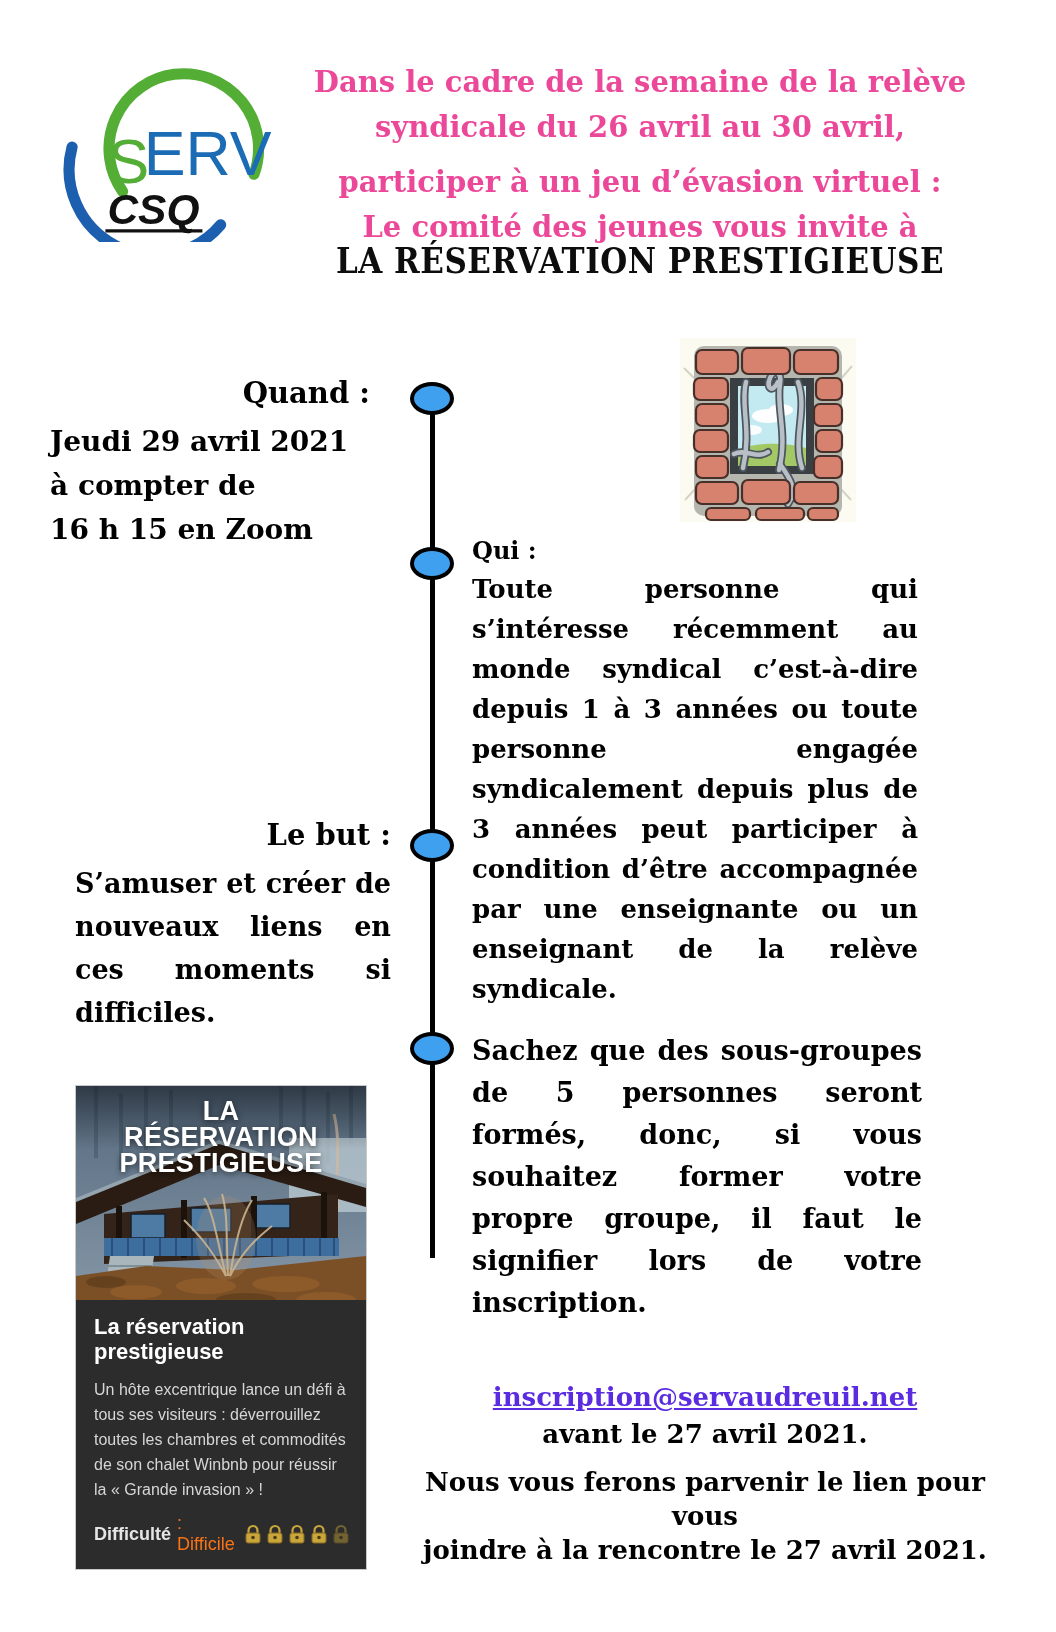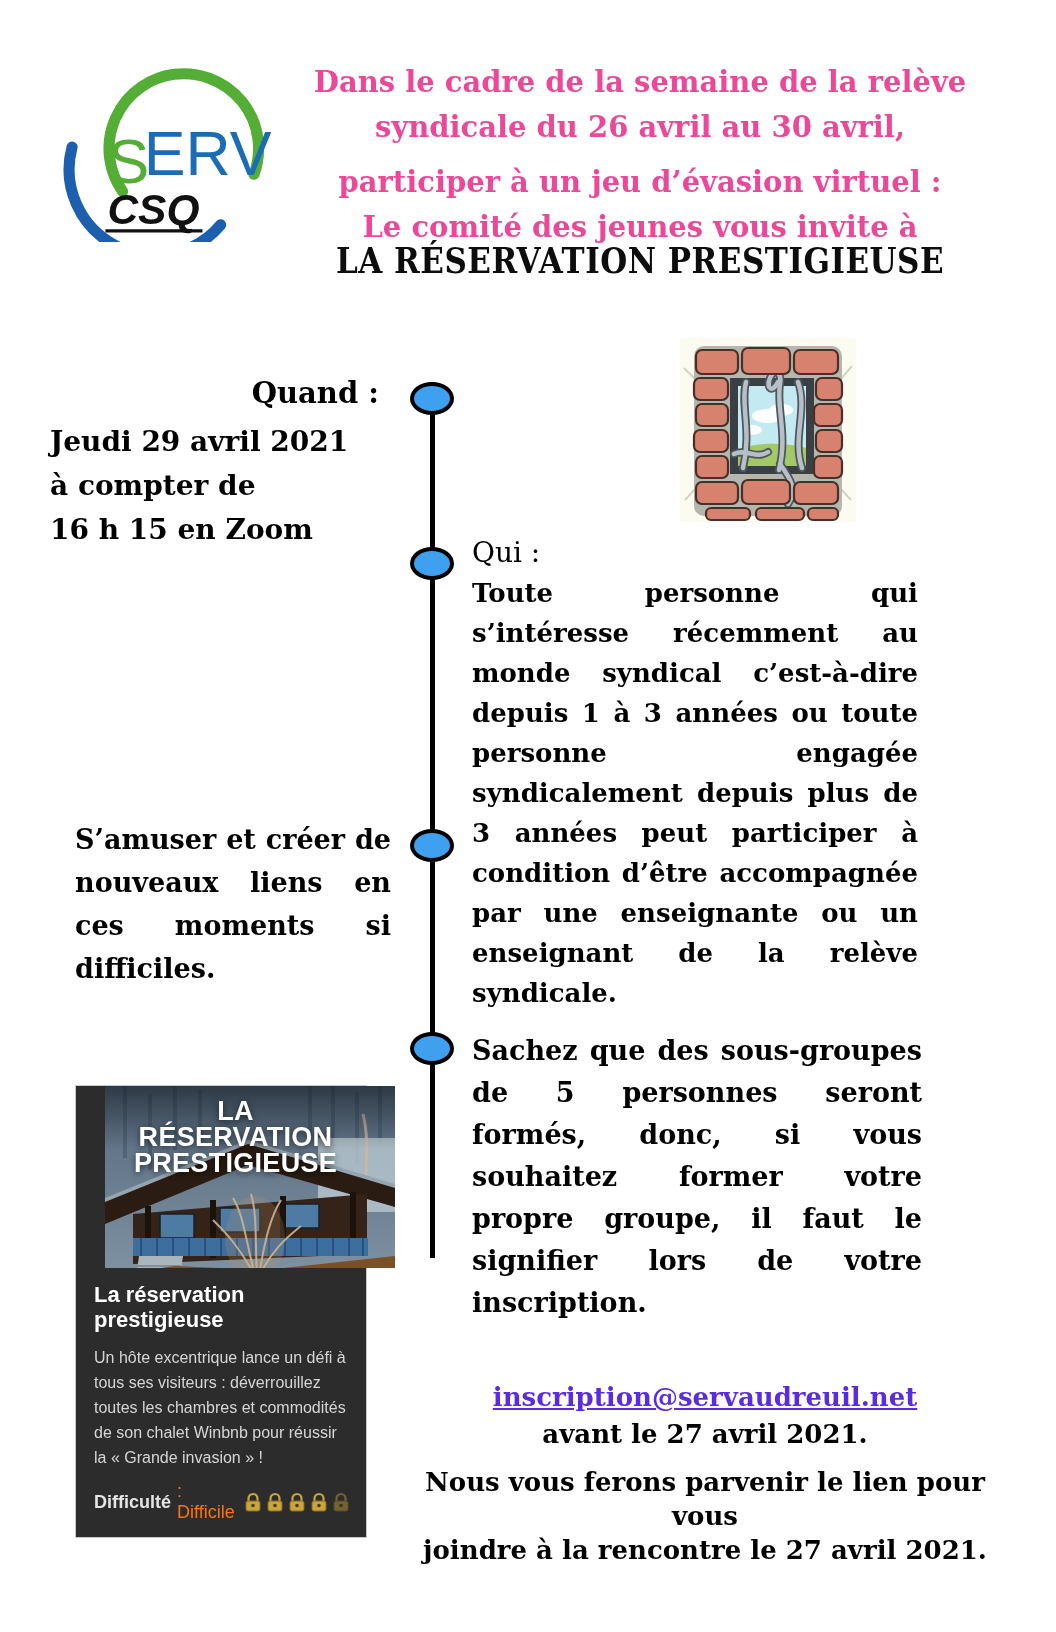--- a/index.html
+++ b/index.html
@@ -15,44 +15,44 @@
   .main-title{left:260px;top:243px;width:760px;text-align:center;font-size:31px;
               font-weight:bold;color:#0d0d0d;transform:scaleY(1.12);letter-spacing:.5px;}
 
   
   .timeline-line{left:430px;top:398px;width:5px;height:860px;background:#000;}
   .t-dot{position:absolute;left:410px;width:36px;height:25px;border:4px solid #000;
          border-radius:50%;background:#3fa0ef;}
   .dot1{top:382px;} .dot2{top:547px;} .dot3{top:829px;} .dot4{top:1032px;}
 
   
-  .quand-label{left:64px;top:376px;width:315px;text-align:right;font-size:29px;font-weight:bold;}
+  .quand-label{left:55px;top:376px;width:315px;text-align:right;font-size:29px;font-weight:bold;}
   .quand-lines{left:50px;top:420px;width:330px;font-size:28px;font-weight:bold;line-height:44px;}
   .qui-block{left:472px;top:536px;width:446px;}
-  .qui-label{font-size:28px;font-weight:normal;margin-bottom:4px;}
+  .qui-label{font-size:24px;font-weight:bold;margin-bottom:4px;}
   .qui-text{font-size:26px;font-weight:bold;line-height:40px;text-align:justify;text-align-last:left;}
   .but-block{left:75px;top:818px;width:316px;}
   .but-label{text-align:right;font-size:29px;font-weight:bold;margin-bottom:10px;}
   .but-text{font-size:27px;font-weight:bold;line-height:43px;text-align:justify;text-align-last:left;}
   .sachez-block{left:472px;top:1030px;width:450px;font-size:27px;font-weight:bold;
                 line-height:42px;text-align:justify;text-align-last:left;}
 
   .window-art{left:680px;top:338px;width:176px;height:184px;}
 
   
   .footer-block{left:405px;top:1382px;width:600px;text-align:center;font-weight:bold;}
   .f-line1{font-size:26px;margin-bottom:7px;}
   .f-email{font-size:26px;color:#5a2be0;text-decoration:underline;cursor:pointer;}
   .f-line2{font-size:26px;margin:7px 0 16px 0;}
   .f-line3{font-size:26px;line-height:34px;}
 
   
   .card{left:76px;top:1086px;width:290px;background:#2c2c2c;
         font-family:"Liberation Sans","DejaVu Sans",sans-serif;box-shadow:0 0 0 1px #c9c9c9;}
-  .card-photo{position:relative;width:290px;height:182px;overflow:hidden;padding-left:29px;}
+  .card-photo{position:relative;width:290px;height:214px;overflow:hidden;}
   .card-photo svg{display:block;}
   .card-overlay{position:absolute;top:12px;left:0;right:0;text-align:center;color:#fff;
                 font-weight:bold;font-size:27px;line-height:26px;letter-spacing:.3px;
                 text-shadow:0 2px 6px rgba(0,0,0,.6);}
   .card-info{padding:14px 18px 14px 18px;}
   .card-title{font-size:22px;font-weight:bold;color:#fff;line-height:25px;}
   .card-desc{margin-top:13px;font-size:16px;color:#d6d6d6;line-height:25px;}
   .card-diff{margin-top:11px;display:flex;align-items:center;font-size:18px;}
   .diff-label{color:#e5e5e5;font-weight:bold;}
   .diff-value{color:#f97316;margin-left:6px;}
@@ -149,20 +149,21 @@
       </g>
     </svg>
   </div>
 
   <div class="abs qui-block">
     <div class="qui-label">Qui :</div>
     <div class="qui-text">Toute personne qui s’intéresse récemment au monde syndical c’est-à-dire depuis 1 à 3 années ou toute personne engagée syndicalement depuis plus de 3 années peut participer à condition d’être accompagnée par une enseignante ou un enseignant de la relève syndicale.</div>
   </div>
 
   <div class="abs but-block">
+    <div class="but-label">Le but :</div>
     <div class="but-text">S’amuser et créer de nouveaux liens en ces moments si difficiles.</div>
   </div>
 
   <div class="abs sachez-block">Sachez que des sous-groupes de 5 personnes seront formés, donc, si vous souhaitez former votre propre groupe, il faut le signifier lors de votre inscription.</div>
 
   <div class="abs card">
     <div class="card-photo">
       <svg width="290" height="238" viewBox="0 0 290 238" preserveAspectRatio="none">
         <defs>
           <linearGradient id="skyg" x1="0" y1="0" x2="0" y2="1">

